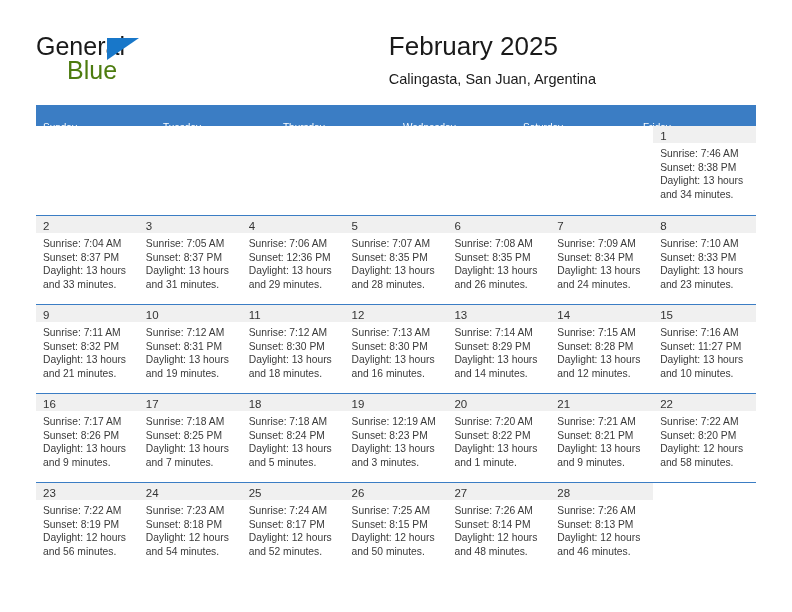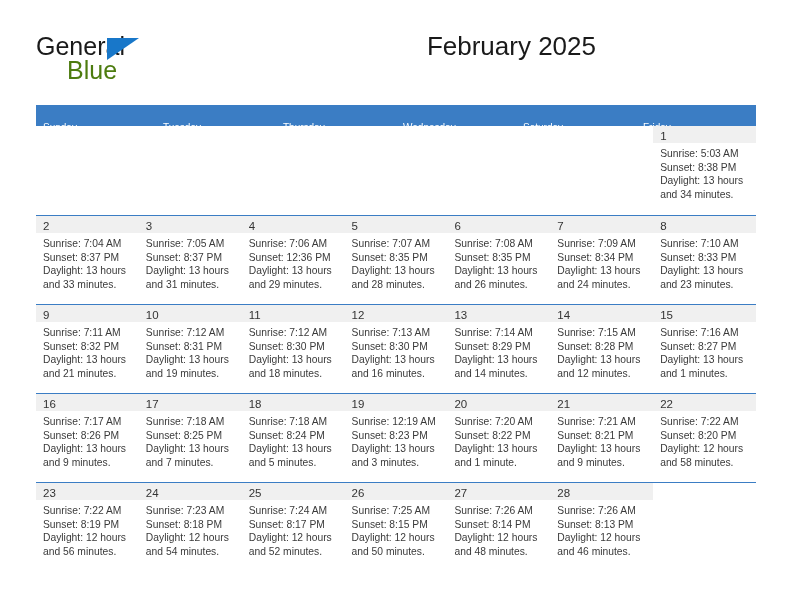--- a/index.html
+++ b/index.html
@@ -153,20 +153,21 @@
   <div class="header">
 
     <div class="logo">
       <span class="logo-general">General</span>
       <span class="logo-tri"></span>
       <span class="logo-blue">Blue</span>
     </div>
 
     <div class="title-block">
       <div class="cal-title">February 2025</div>
+      <div class="cal-subtitle">Calingasta, San Juan, Argentina</div>
     </div>
 
   </div>
 
   <div class="calendar">
     <div class="dow-row" id="dow-row">
         <div class="dow">Sunday</div>
         <div class="dow">Tuesday</div>
         <div class="dow">Thursday</div>
         <div class="dow">Wednesday</div>
@@ -195,21 +196,21 @@
             <div class="daystrip"><span class="daynum"></span></div>
             <div class="events"></div>
           </div>
           <div class="cell empty">
             <div class="daystrip"><span class="daynum"></span></div>
             <div class="events"></div>
           </div>
           <div class="cell">
             <div class="daystrip"><span class="daynum">1</span></div>
             <div class="events">
-              <div class="evt">Sunrise: 5:03 AM</div>
+              <div class="evt">Sunrise: 7:46 AM</div>
               <div class="evt">Sunset: 8:38 PM</div>
               <div class="evt">Daylight: 13 hours</div>
               <div class="evt">and 34 minutes.</div>
             </div>
           </div>
         </div>
         <div class="week">
           <div class="cell">
             <div class="daystrip"><span class="daynum">2</span></div>
             <div class="events">
@@ -326,23 +327,23 @@
               <div class="evt">Sunrise: 7:15 AM</div>
               <div class="evt">Sunset: 8:28 PM</div>
               <div class="evt">Daylight: 13 hours</div>
               <div class="evt">and 12 minutes.</div>
             </div>
           </div>
           <div class="cell">
             <div class="daystrip"><span class="daynum">15</span></div>
             <div class="events">
               <div class="evt">Sunrise: 7:16 AM</div>
-              <div class="evt">Sunset: 8:27 PM</div>
-              <div class="evt">Daylight: 13 hours</div>
-              <div class="evt">and 1 minutes.</div>
+              <div class="evt">Sunset: 11:27 PM</div>
+              <div class="evt">Daylight: 13 hours</div>
+              <div class="evt">and 10 minutes.</div>
             </div>
           </div>
         </div>
         <div class="week">
           <div class="cell">
             <div class="daystrip"><span class="daynum">16</span></div>
             <div class="events">
               <div class="evt">Sunrise: 7:17 AM</div>
               <div class="evt">Sunset: 8:26 PM</div>
               <div class="evt">Daylight: 13 hours</div>

